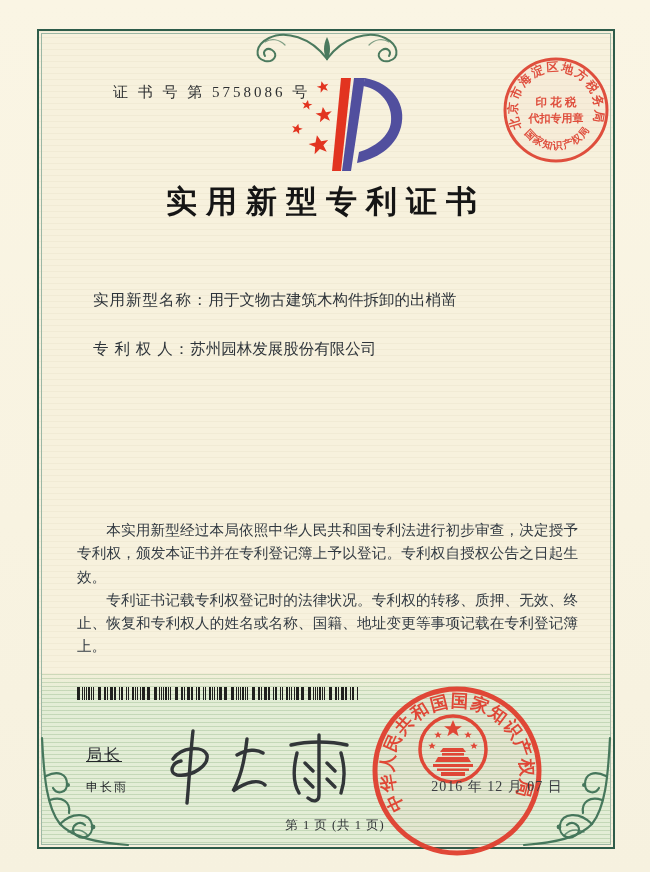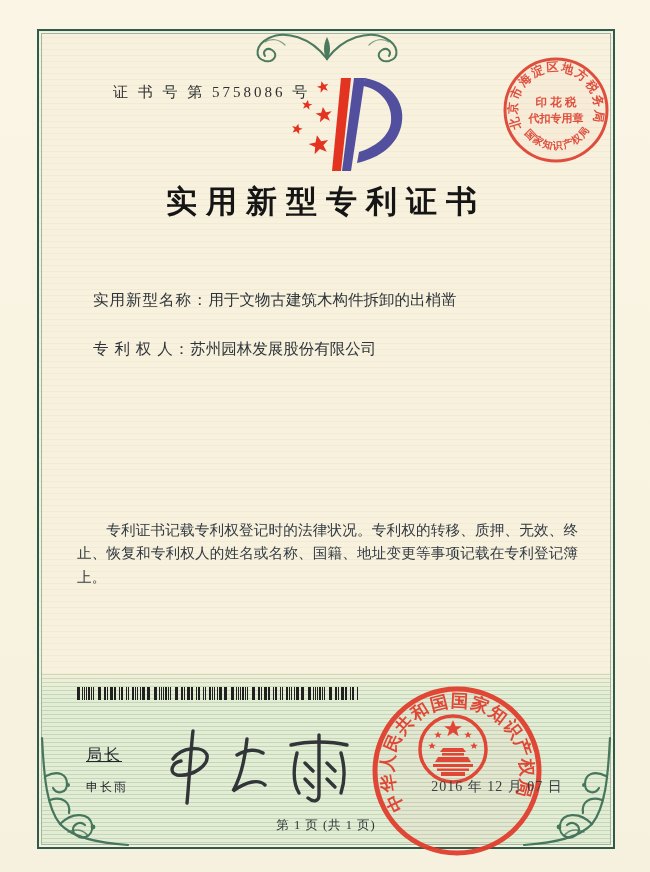--- a/index.html
+++ b/index.html
@@ -45,21 +45,21 @@
     position:absolute;left:38px;top:656px;width:282px;height:13px;
     background-image:
       repeating-linear-gradient(90deg,#20201e 0 1px,transparent 1px 2px,#20201e 2px 3px,transparent 3px 7px),
       repeating-linear-gradient(90deg,#20201e 0 2px,transparent 2px 5px,#20201e 5px 6px,transparent 6px 11px);
   }
   .director-title{position:absolute;left:47px;top:714px;font-size:16px;color:#23262a;letter-spacing:2px;text-decoration:underline;}
   .director-name{position:absolute;left:47px;top:748px;font-size:12px;color:#23262a;letter-spacing:2px;}
   .signature{position:absolute;left:112px;top:694px;}
   .office-seal{position:absolute;left:330px;top:652px;opacity:.93;}
   .seal-date{position:absolute;left:358px;top:747px;width:200px;text-align:center;font-size:14px;color:#3b3e42;letter-spacing:1px;}
-  .footer{position:absolute;left:0;top:786px;width:100%;text-align:center;font-size:12.5px;color:#2f3336;letter-spacing:1px;}
+  .footer{position:absolute;left:0;top:786px;width:100%;text-align:center;font-size:12.5px;color:#2f3336;letter-spacing:1px;padding-left:9px;}
   .orn-top{position:absolute;left:188px;top:-6px;}
   .orn-bl{position:absolute;left:-1px;bottom:-1px;}
   .orn-br{position:absolute;right:-1px;bottom:-1px;transform:scaleX(-1);}
   svg text{font-family:"Liberation Sans","DejaVu Sans",sans-serif;}
 </style>
 </head>
 <body>
 
 <div class="page">
   <div class="frame">
@@ -131,20 +131,21 @@
     </svg>
 
     <div class="title">实用新型专利证书</div>
 
     <div class="fields">
       <div class="field"><span class="lab">实用新型名称：</span><span class="val">用于文物古建筑木构件拆卸的出梢凿</span></div>
       <div class="field"><span class="lab">专 利 权 人：</span><span class="val">苏州园林发展股份有限公司</span></div>
     </div>
 
     <div class="body-text">
+      <p>本实用新型经过本局依照中华人民共和国专利法进行初步审查，决定授予专利权，颁发本证书并在专利登记簿上予以登记。专利权自授权公告之日起生效。</p>
       <p>专利证书记载专利权登记时的法律状况。专利权的转移、质押、无效、终止、恢复和专利权人的姓名或名称、国籍、地址变更等事项记载在专利登记簿上。</p>
     </div>
 
     <div class="barcode"></div>
 
     <div class="director-title">局长</div>
     <div class="director-name">申长雨</div>
 
     <svg class="signature" width="210" height="84" viewBox="0 0 210 84">
       <g fill="none" stroke="#24272c" stroke-width="3.4" stroke-linecap="round" opacity="0.92">

